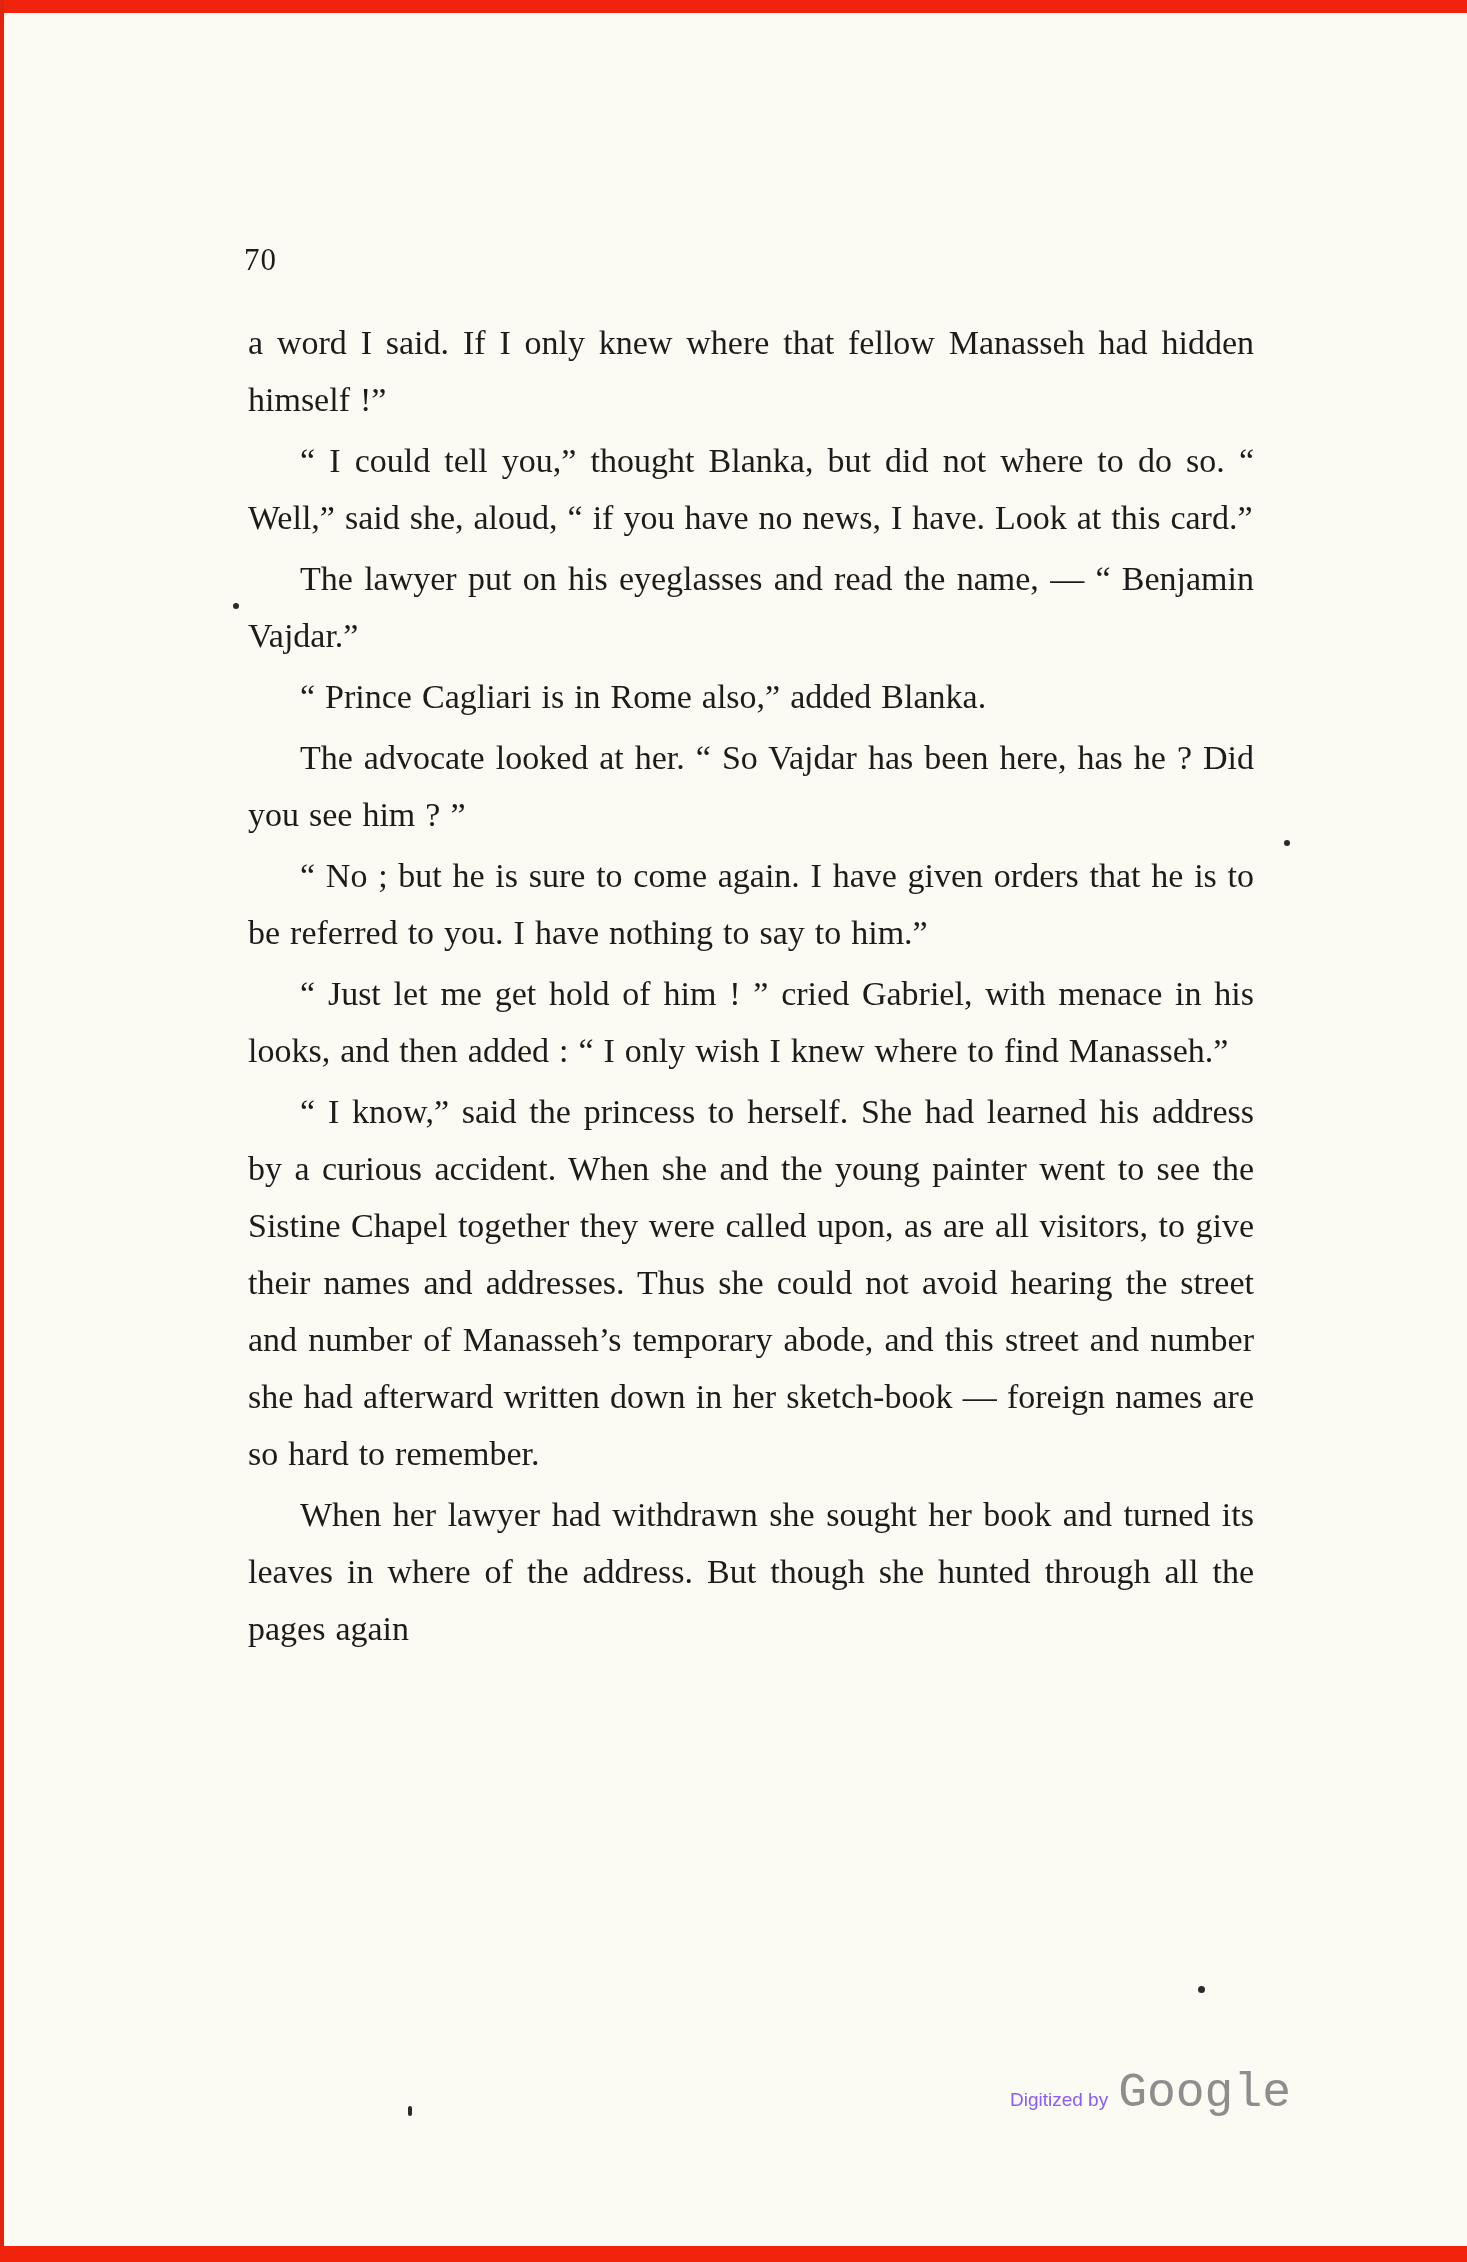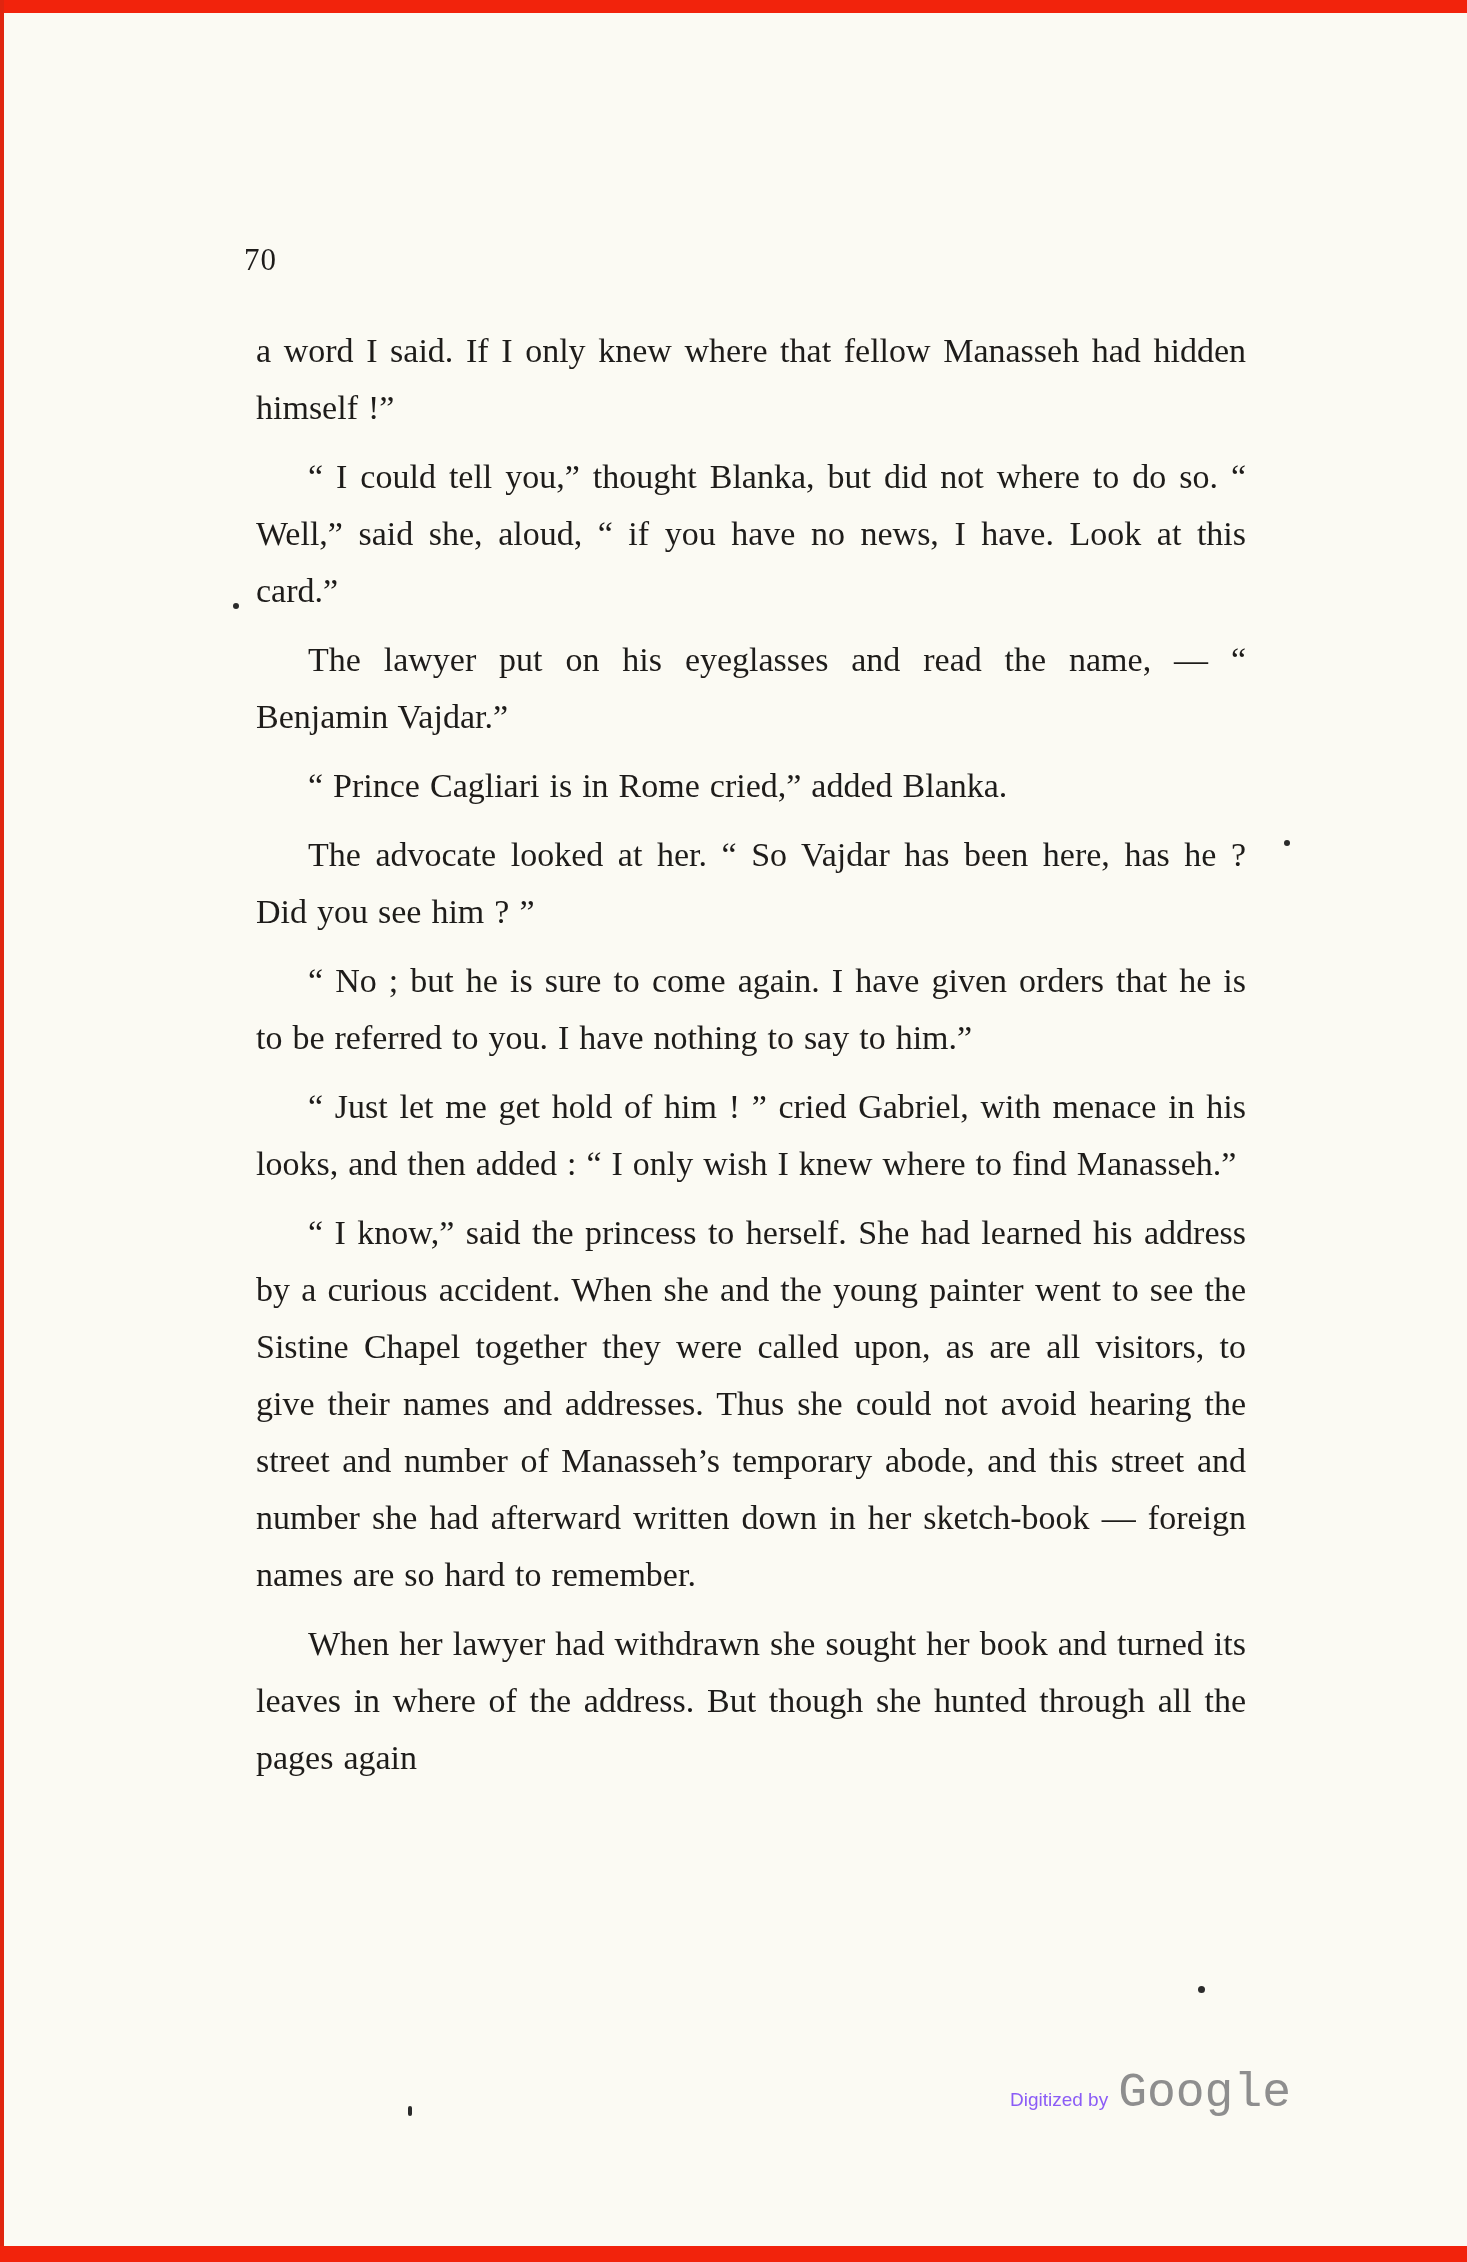--- a/index.html
+++ b/index.html
@@ -33,21 +33,21 @@
 
   .body-block {
     position: absolute;
     left: 244px; top: 310px;
     width: 1014px;
     font-size: 34px;
     line-height: 57px;
     text-align: justify;
     word-spacing: 1.5px;
   }
-  .body-block p { margin: 12px; text-indent: 52px; }
+  .body-block p { margin: 4px; text-indent: 52px; }
   .body-block p.first { text-indent: 0; }
 
   .footer {
     position: absolute;
     right: 176px; top: 2066px;
     display: flex;
     align-items: baseline;
     gap: 10px;
     white-space: nowrap;
   }
@@ -72,21 +72,21 @@
 <div class="edge edge-bottom"></div>
 
 <div class="header">
   <span class="pagenum">70</span>
 </div>
 
 <div class="body-block" id="paragraphs">
     <p class="first">a word I said. If I only knew where that fellow Manasseh had hidden himself !”</p>
     <p>“ I could tell you,” thought Blanka, but did not where to do so. “ Well,” said she, aloud, “ if you have no news, I have. Look at this card.”</p>
     <p>The lawyer put on his eyeglasses and read the name, — “ Benjamin Vajdar.”</p>
-    <p>“ Prince Cagliari is in Rome cried,” added Blanka.</p>
+    <p>“ Prince Cagliari is in Rome also,” added Blanka.</p>
     <p>The advocate looked at her. “ So Vajdar has been here, has he ? Did you see him ? ”</p>
     <p>“ No ; but he is sure to come again. I have given orders that he is to be referred to you. I have nothing to say to him.”</p>
     <p>“ Just let me get hold of him ! ” cried Gabriel, with menace in his looks, and then added : “ I only wish I knew where to find Manasseh.”</p>
     <p>“ I know,” said the princess to herself. She had learned his address by a curious accident. When she and the young painter went to see the Sistine Chapel together they were called upon, as are all visitors, to give their names and addresses. Thus she could not avoid hearing the street and number of Manasseh’s temporary abode, and this street and number she had afterward written down in her sketch-book — foreign names are so hard to remember.</p>
     <p>When her lawyer had withdrawn she sought her book and turned its leaves in where of the address. But though she hunted through all the pages again</p>
   </div>
 
 <div class="speck" style="left:233px; top:603px; width:6px; height:6px;"></div>
 <div class="speck" style="left:1284px; top:840px; width:6px; height:6px;"></div>
 <div class="speck" style="left:1198px; top:1986px; width:7px; height:7px;"></div>

